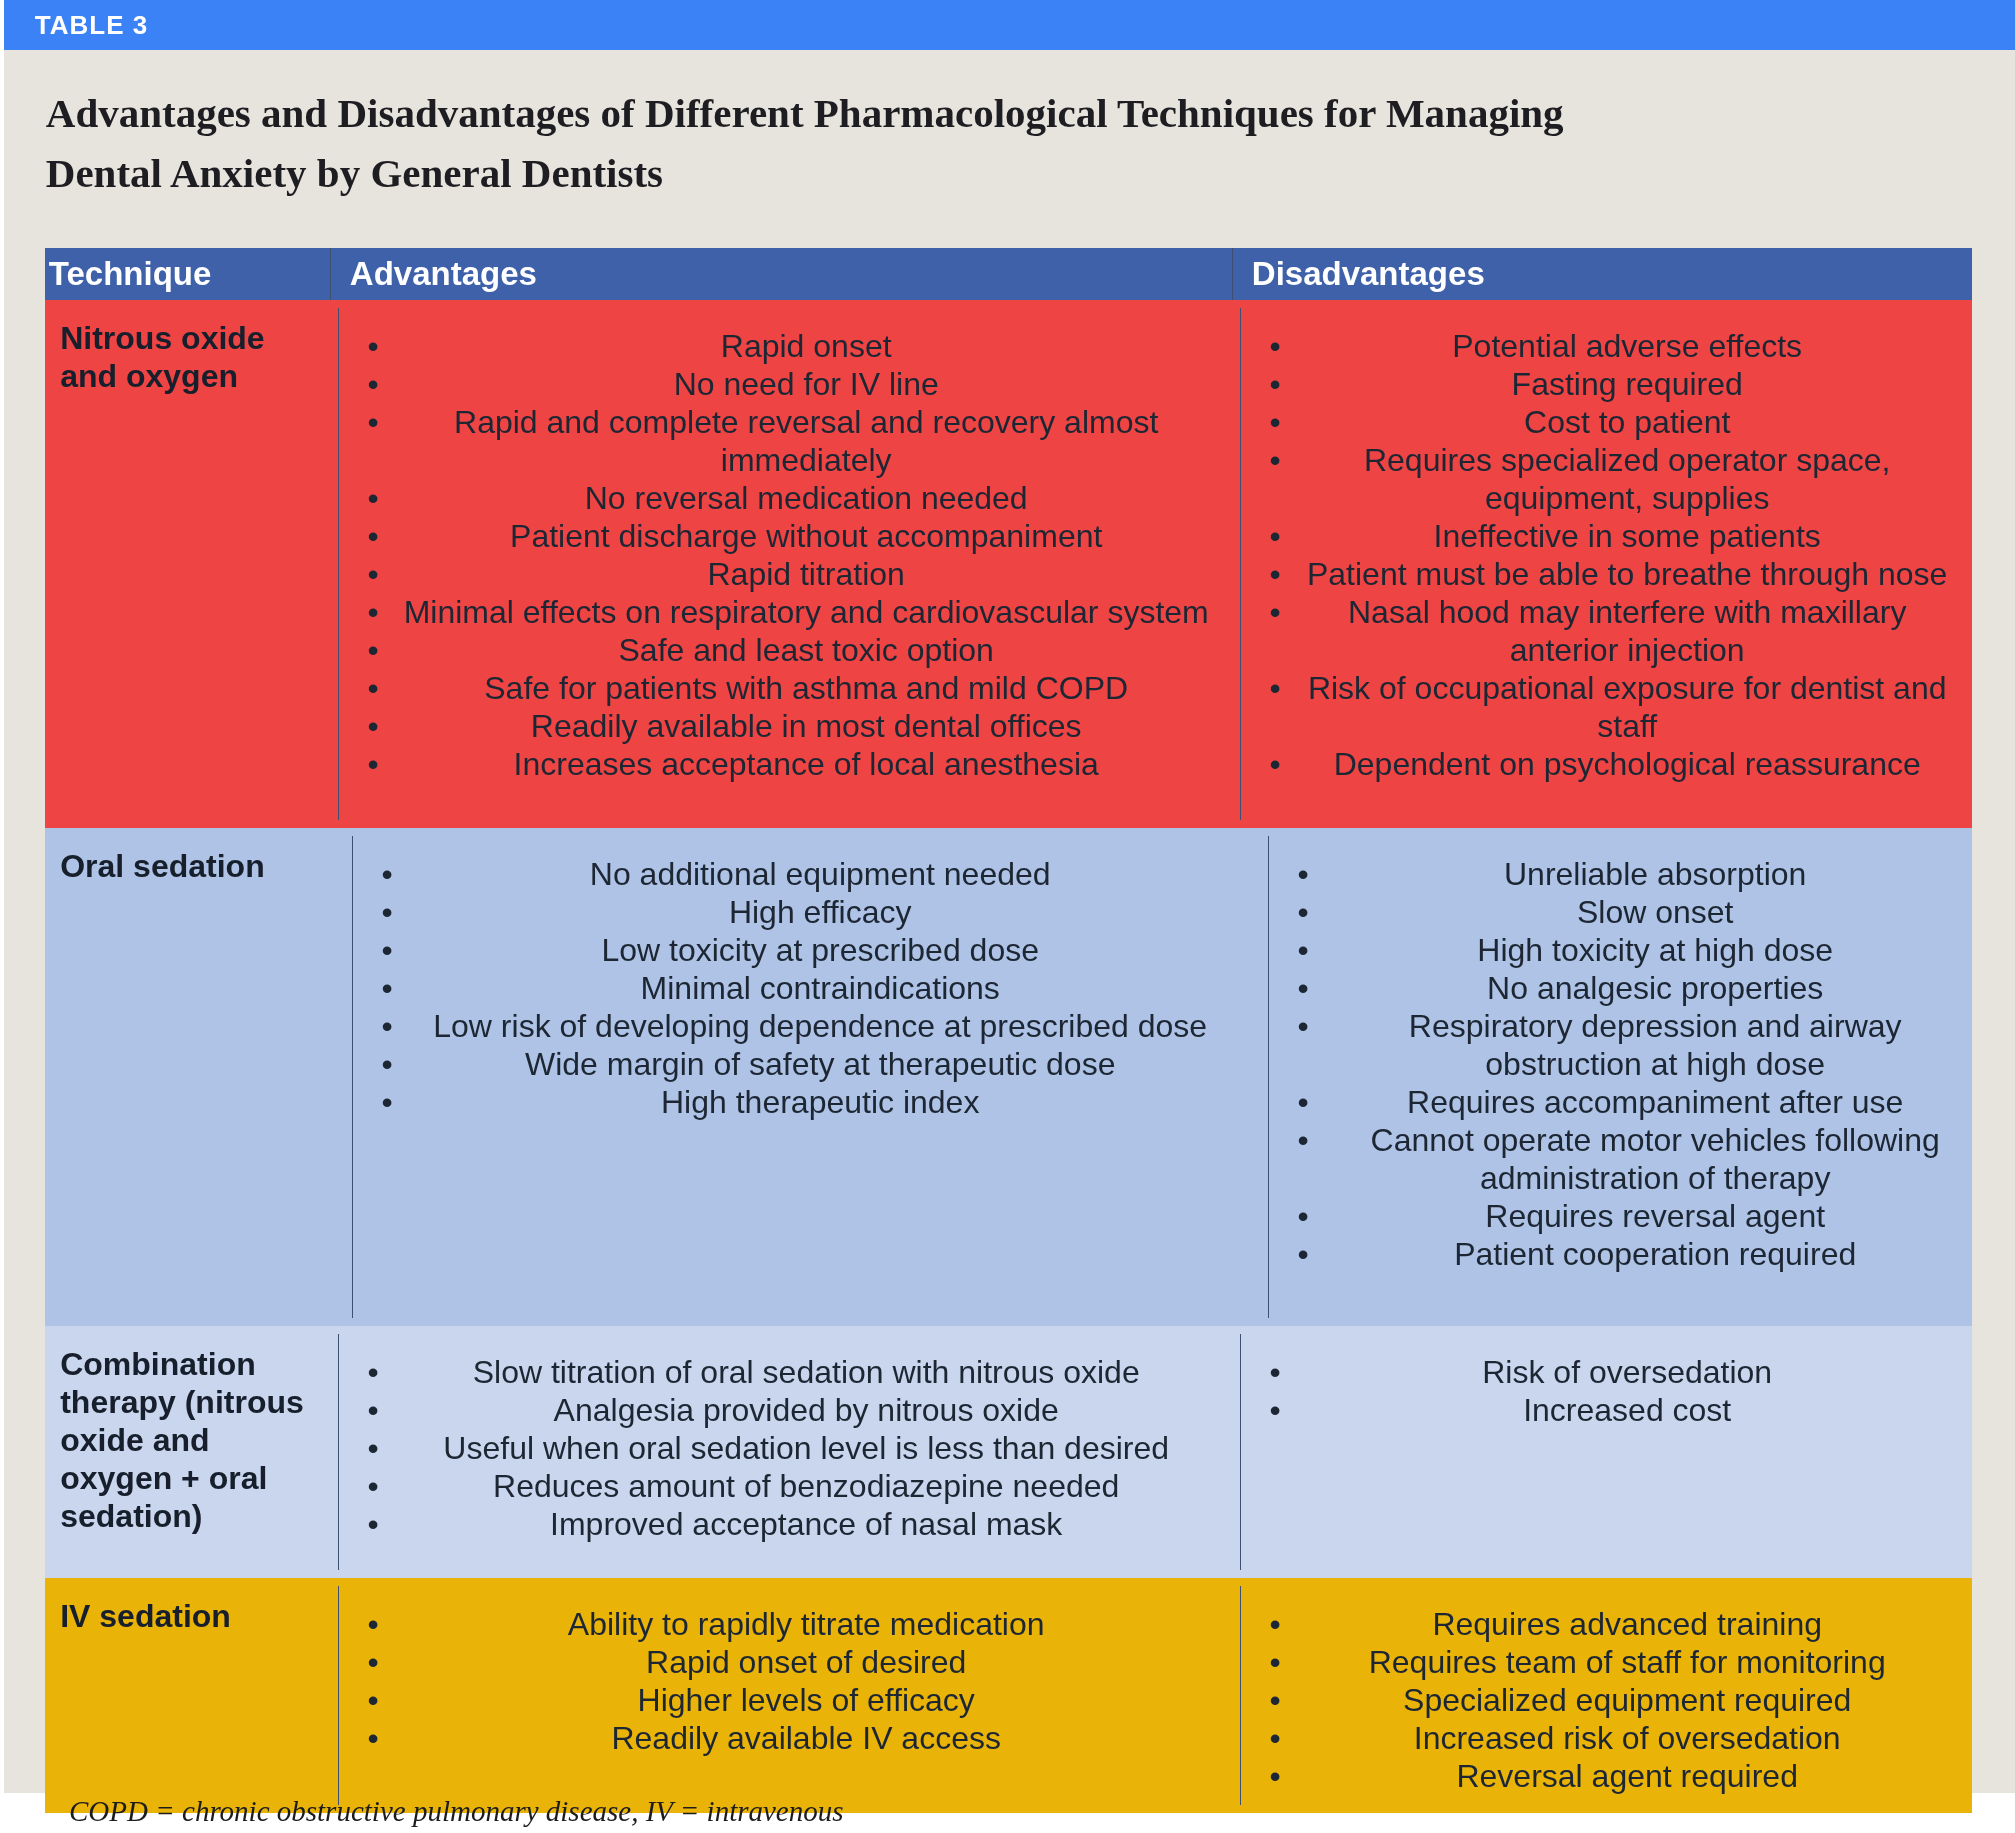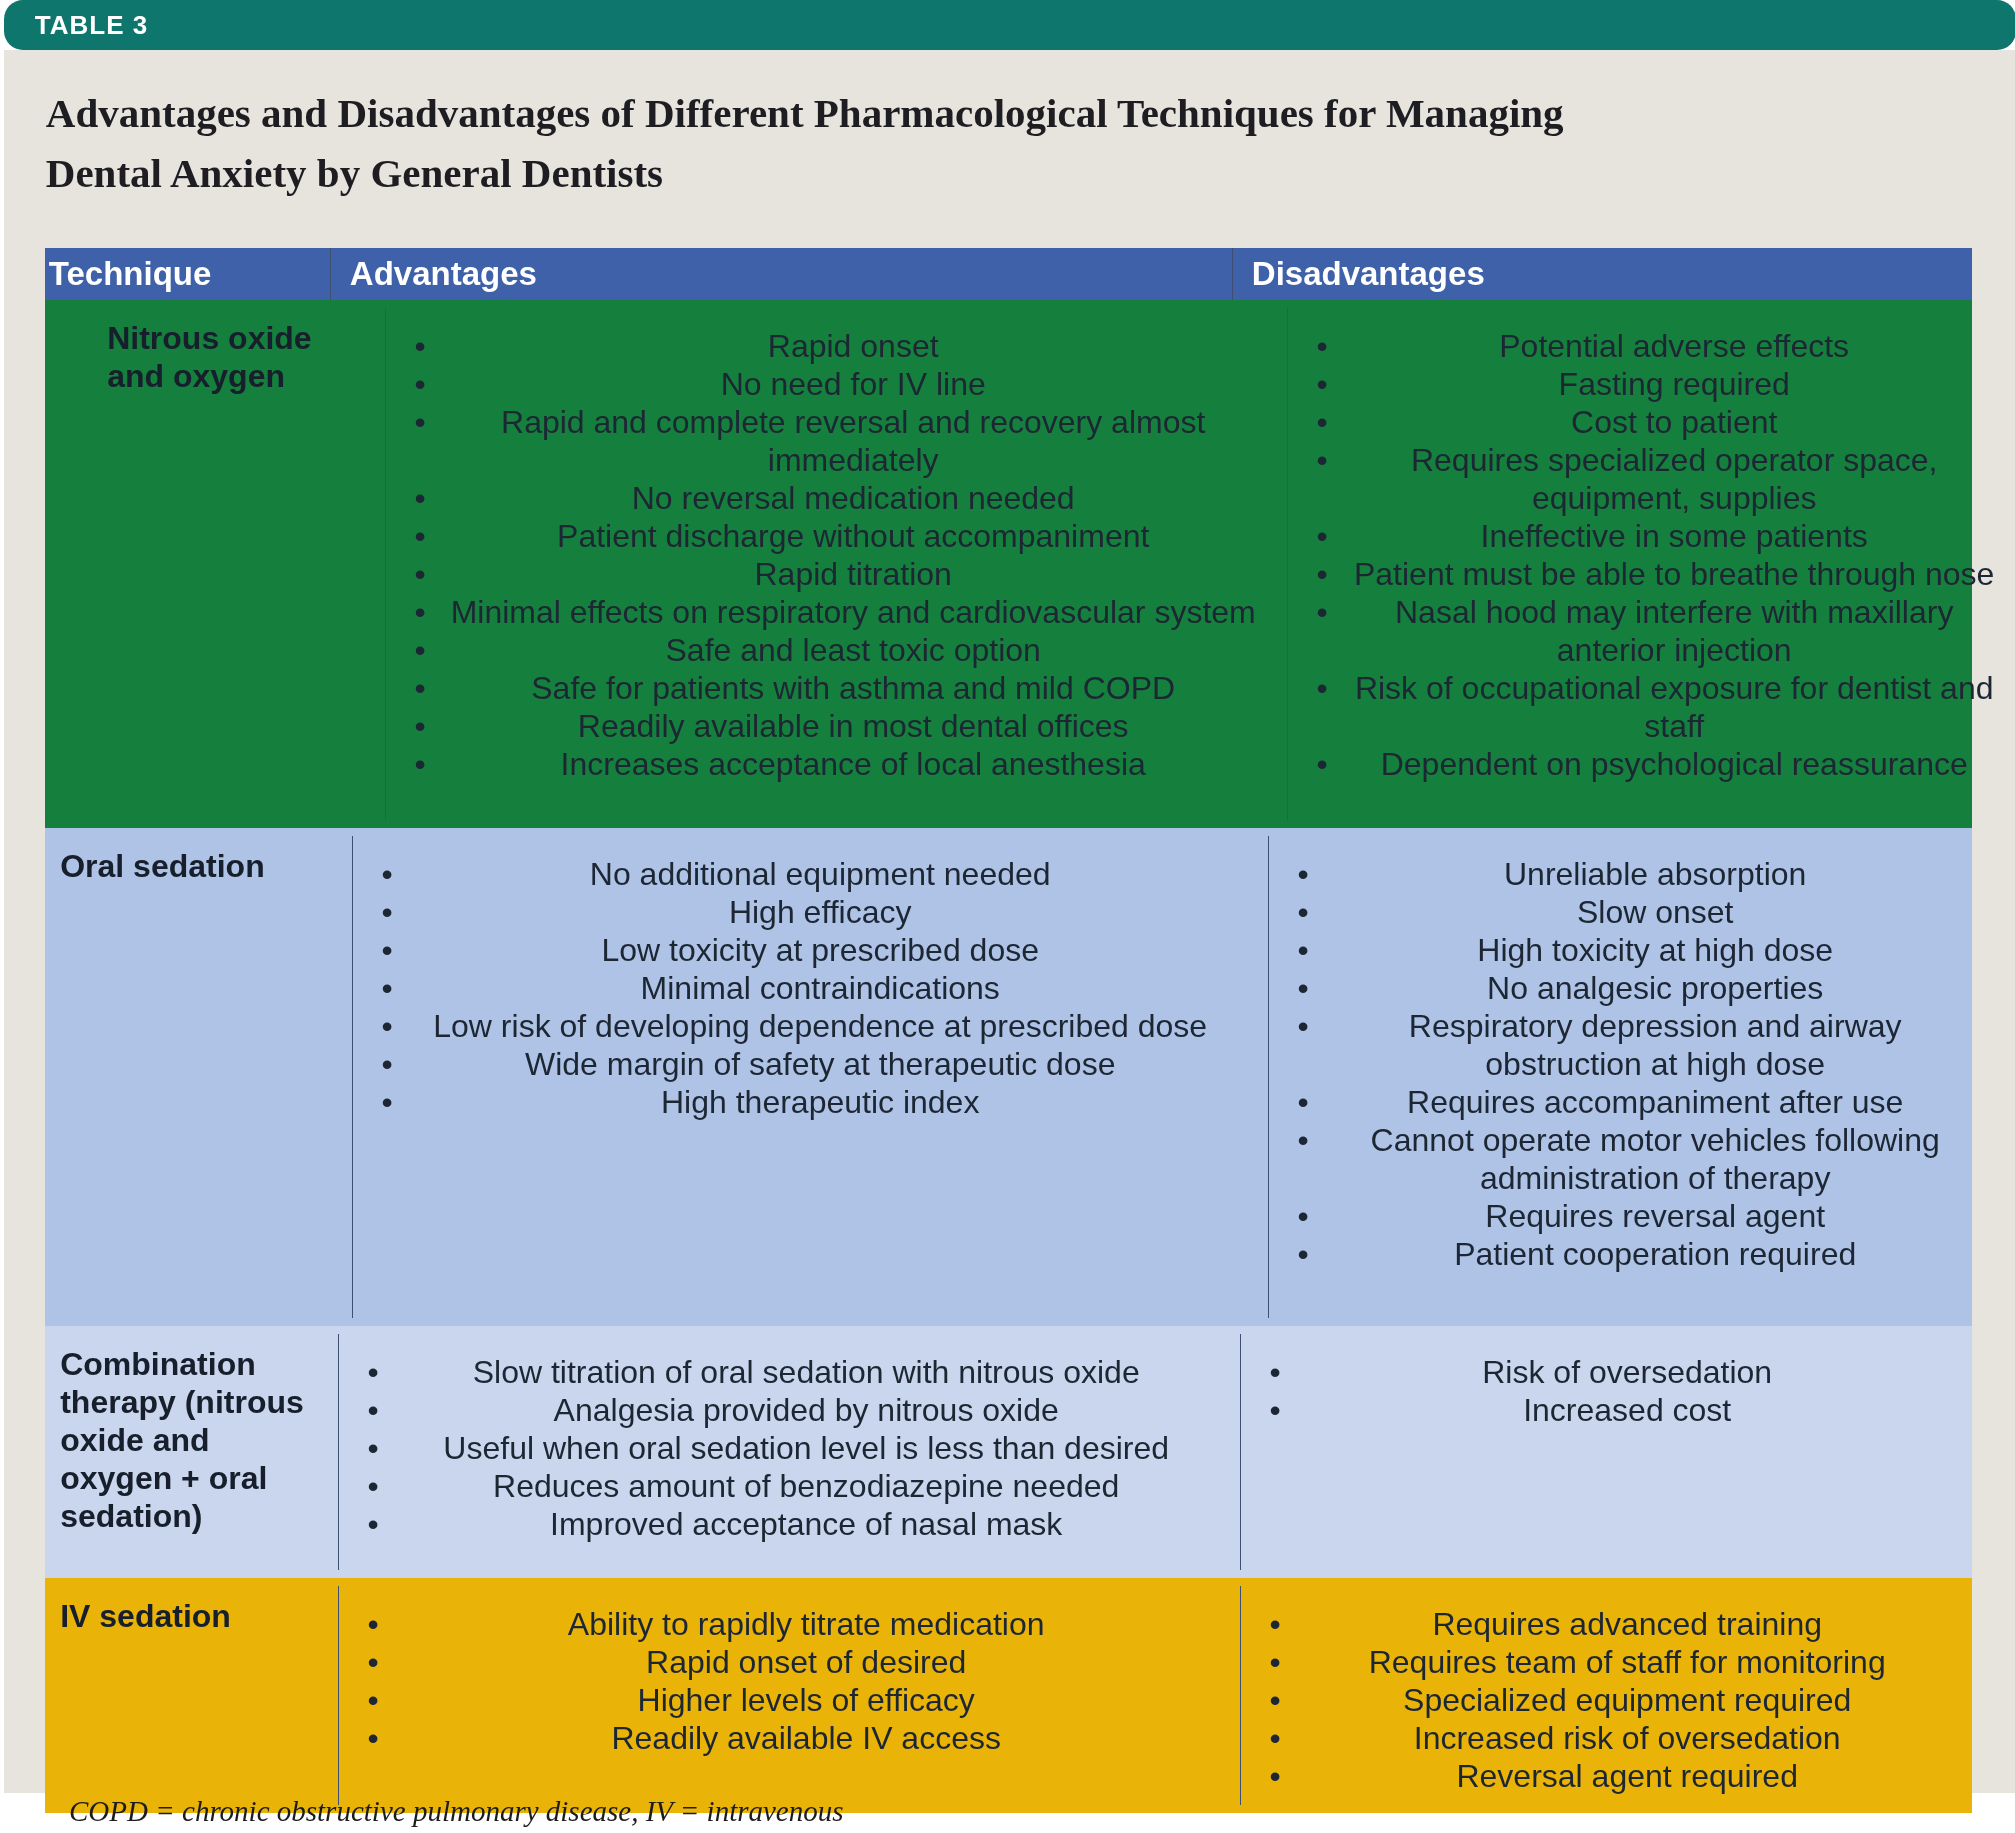--- a/index.html
+++ b/index.html
@@ -5,22 +5,21 @@
   html,body{margin:0;padding:0;background:#ffffff;}
   .frame{
     position:relative;
     width:2016px;height:1833px;
     background:#ffffff;
     overflow:hidden;
     font-family:"Liberation Sans", sans-serif;
   }
   .tag-bar{
     position:absolute;left:3.8px;top:0;width:2012px;height:50px;
-    background:#0f766e;
-    border-radius:19px;
+    background:#3b82f6;
   }
   .tag-bar .tag{
     display:inline-block;
     color:#ffffff;
     font-size:26px;
     font-weight:bold;
     letter-spacing:1px;
     line-height:50px;
     padding-left:31px;
   }
@@ -56,21 +55,21 @@
     font-weight:bold;
     line-height:52px;
     padding-left:4px;
     white-space:nowrap;
     overflow:hidden;
   }
   .th-adv,.th-dis{
     padding-left:19px;
     border-left:1.9px solid #3f4e73;
   }
-  .row-0{background:#15803d;min-height:528px;padding-left:47px;}
+  .row-0{background:#ef4444;min-height:528px;}
   .row-1{background:#aec3e6;min-height:498px;gap:14px;}
   .row-2{background:#c9d6ee;min-height:252px;}
   .row-3{background:#eab308;min-height:215px;}
   .td{
     color:#1d2633;
     font-size:32px;
     line-height:38px;
     padding-top:19px;
     padding-bottom:9.6px;
   }

